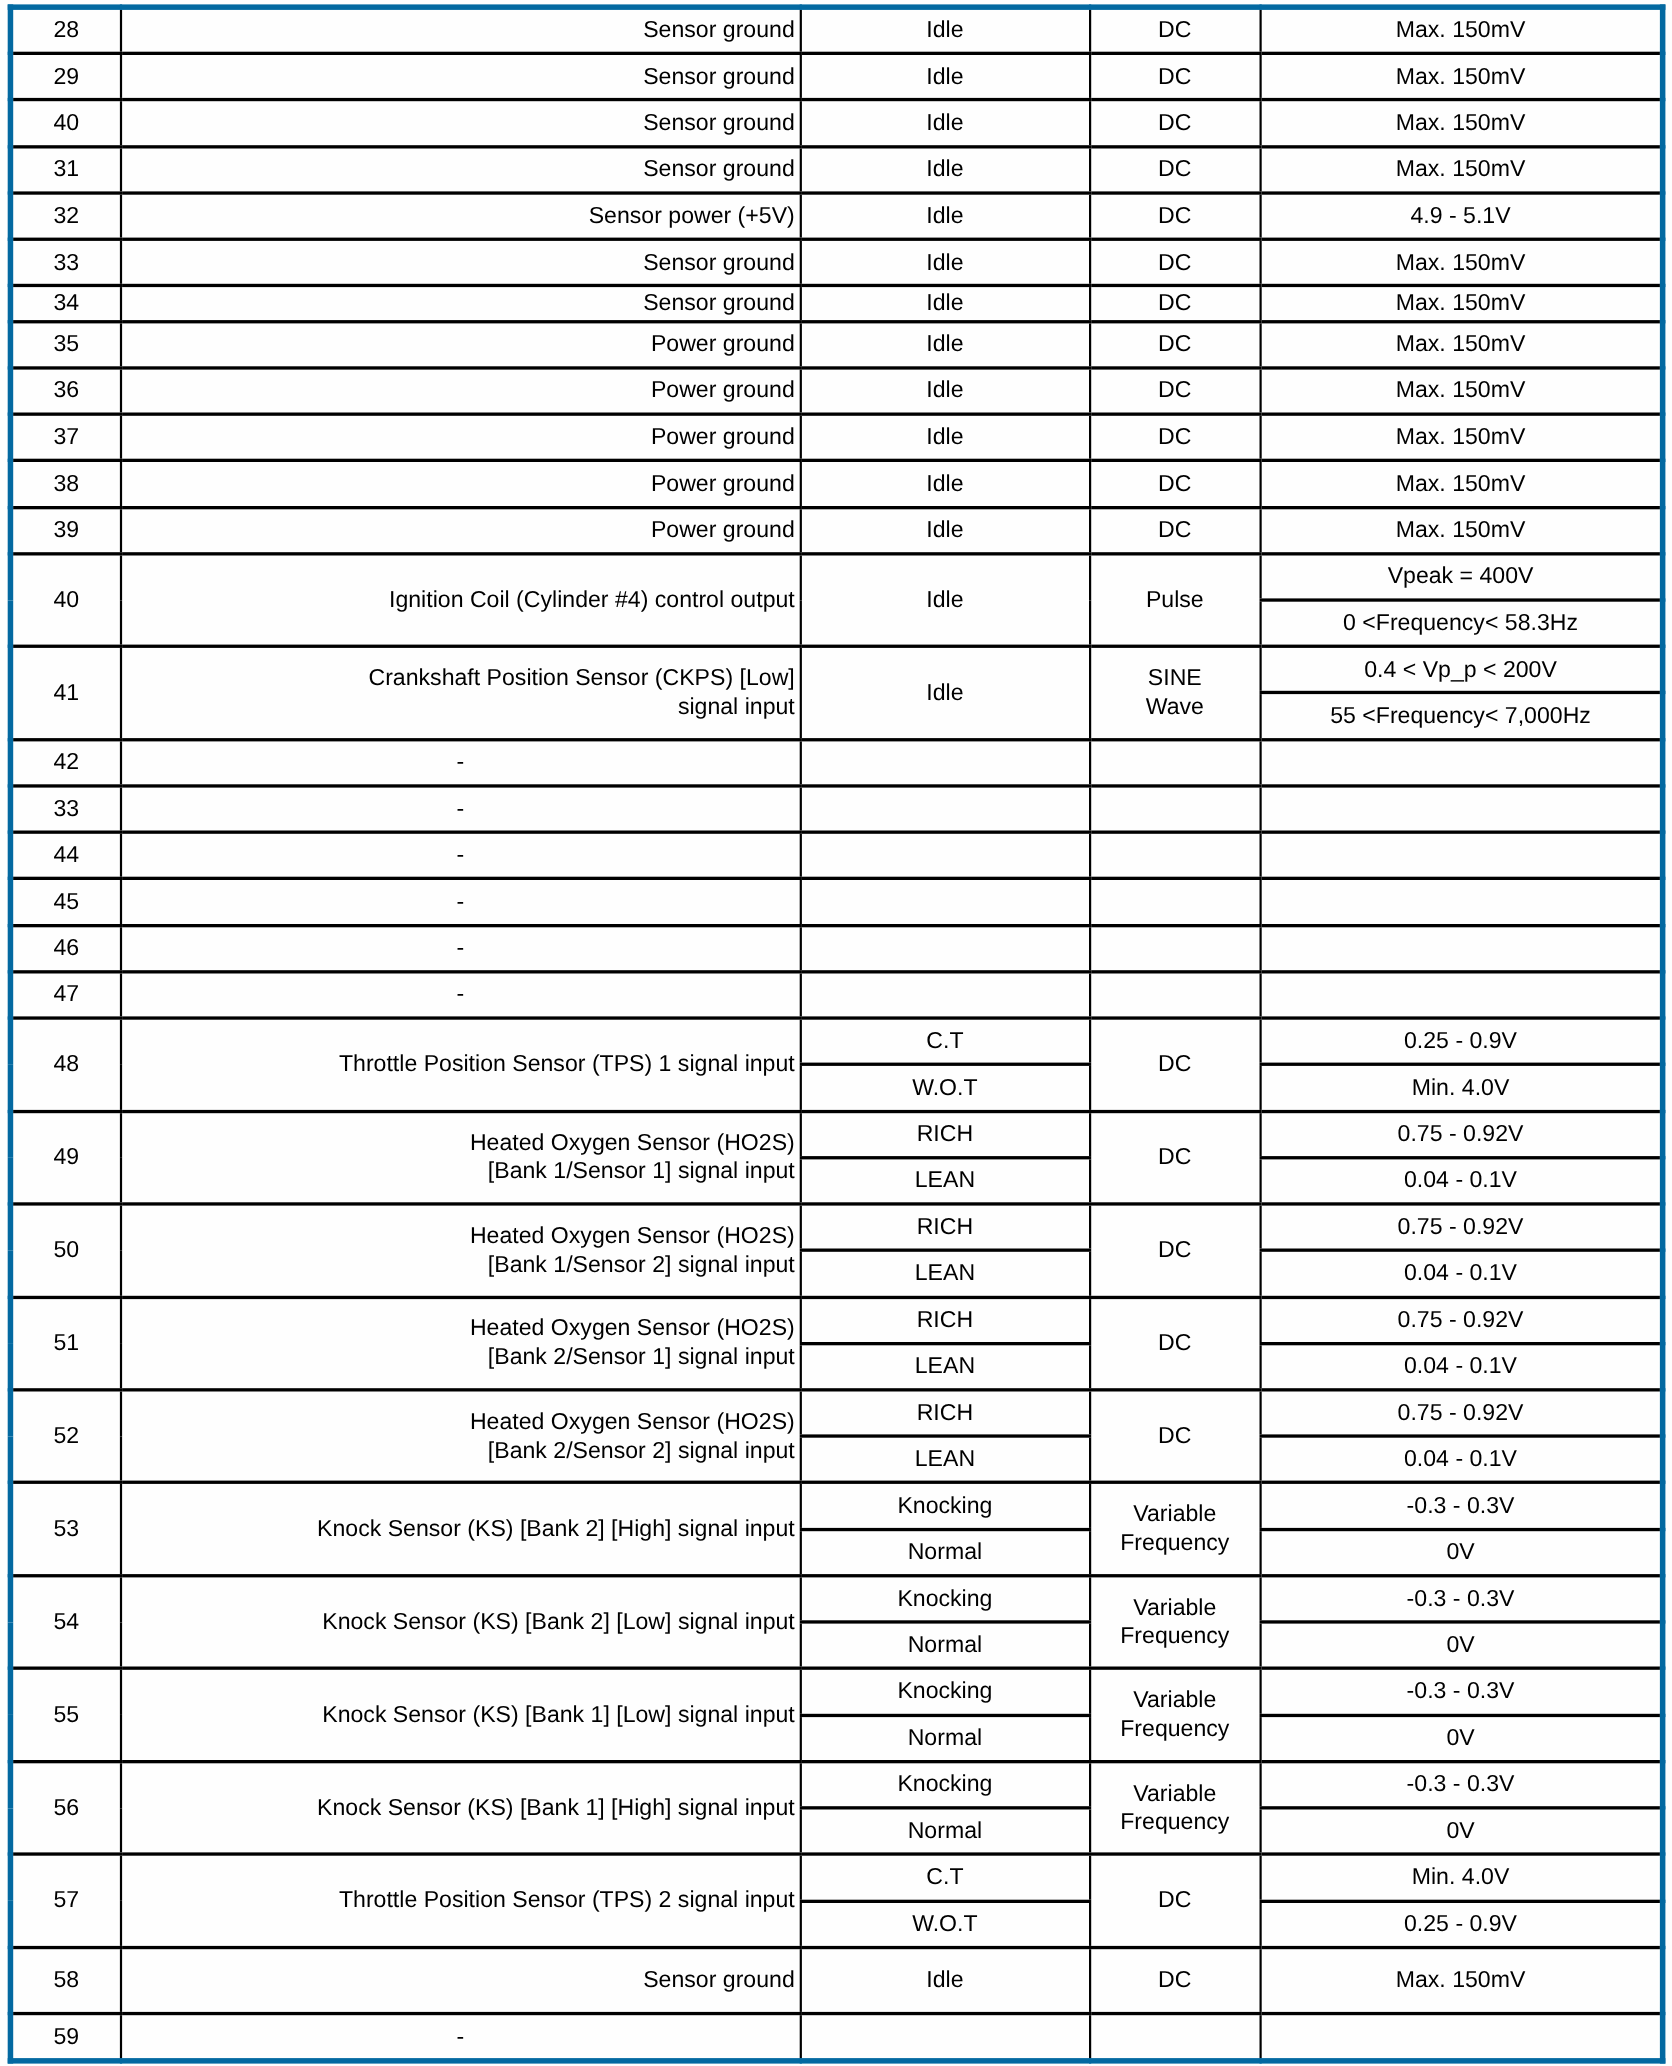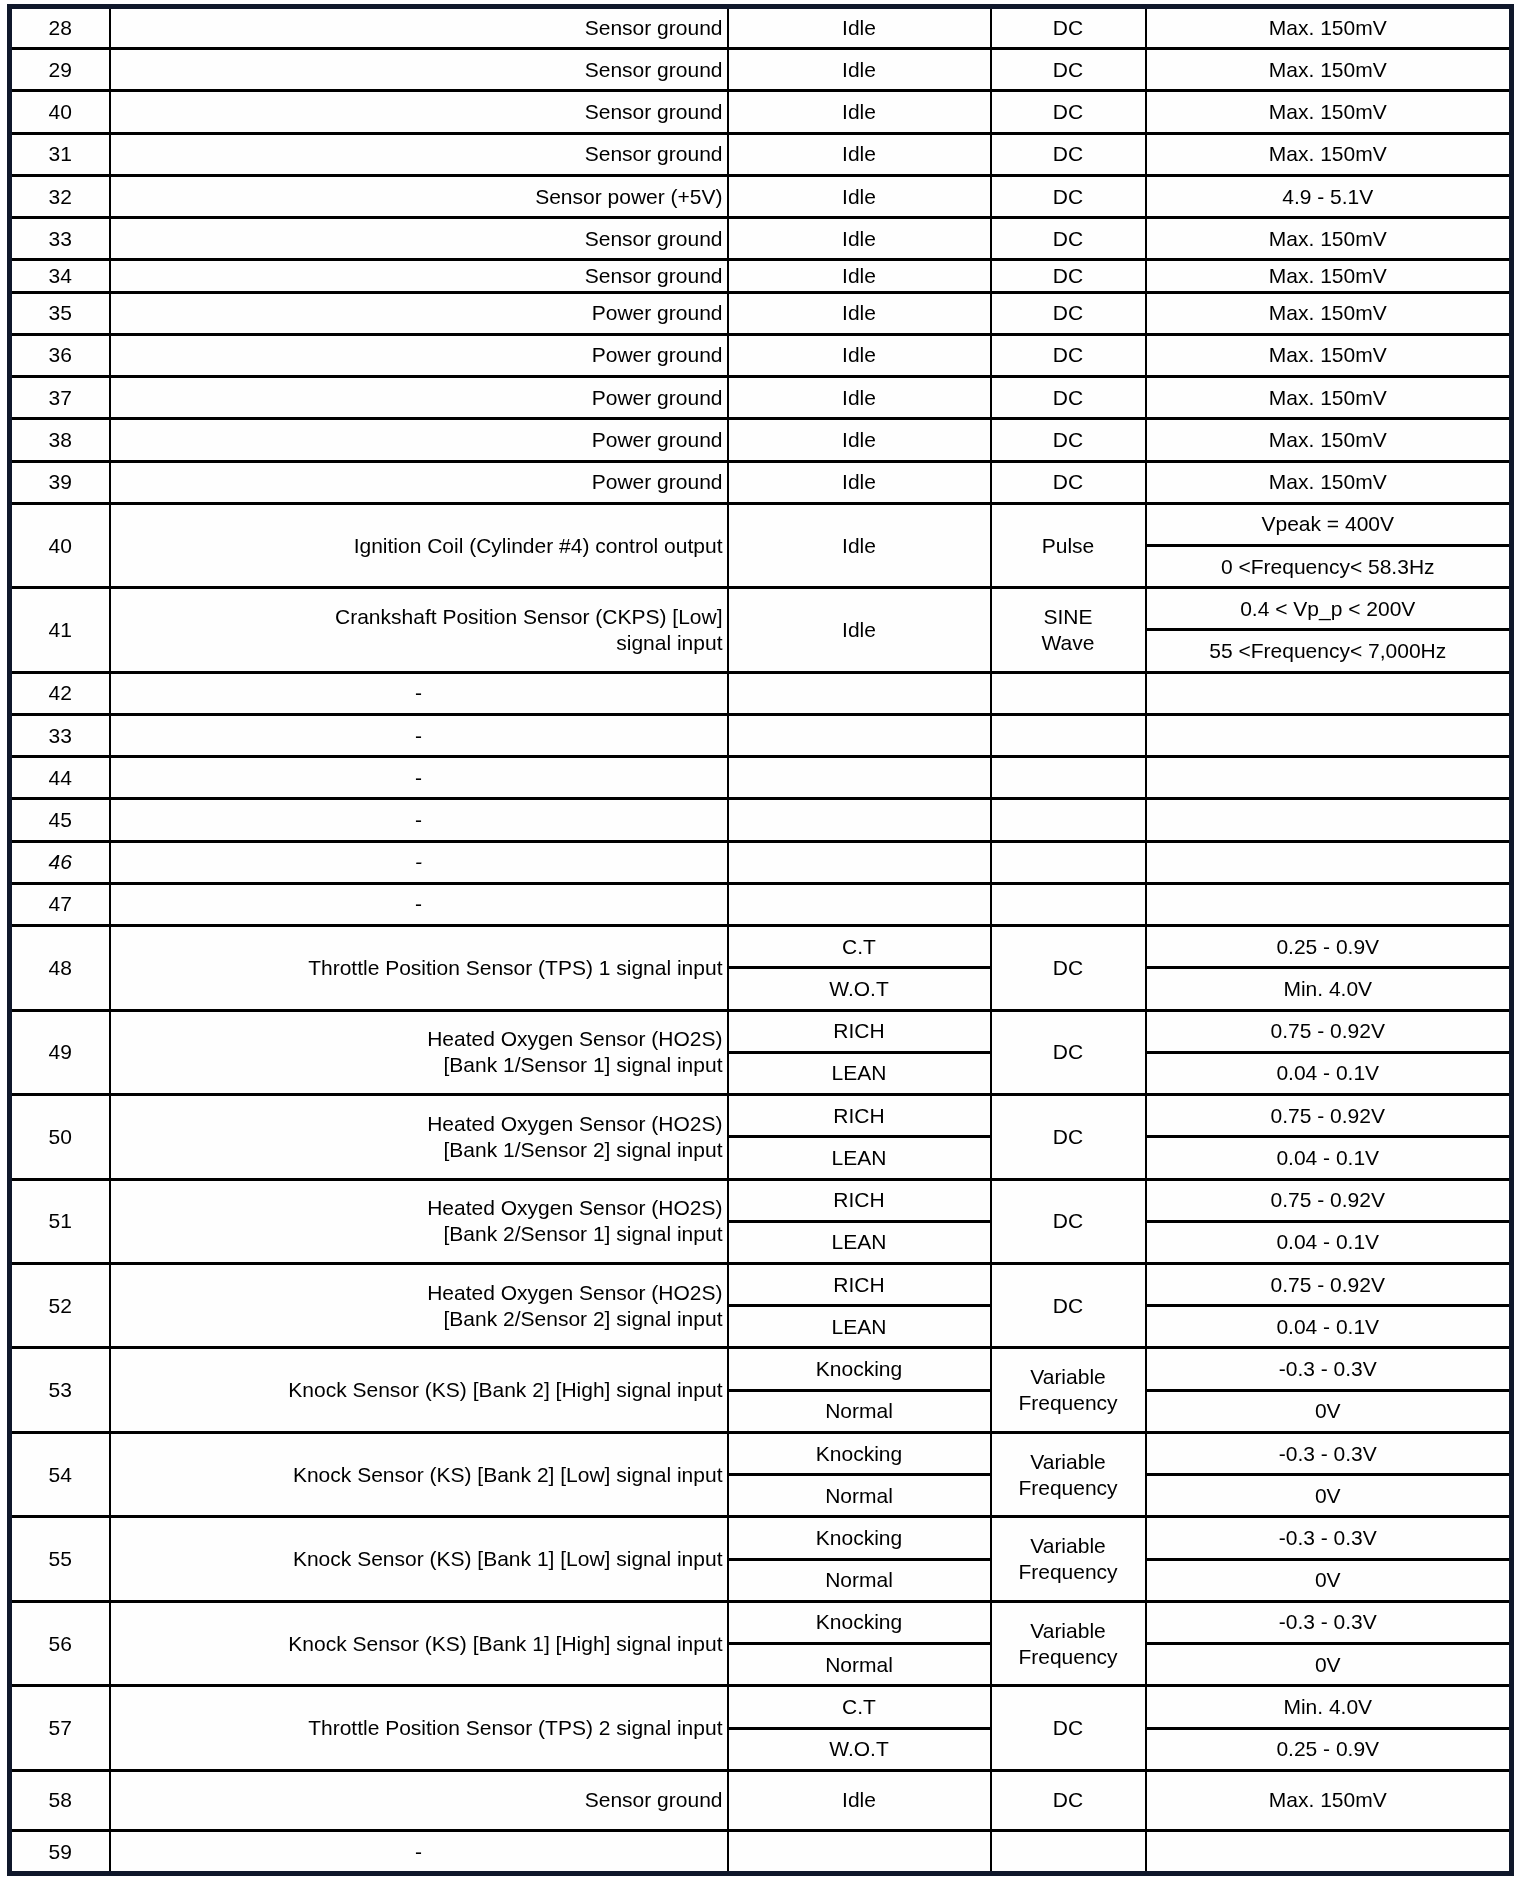--- a/index.html
+++ b/index.html
@@ -15,21 +15,21 @@
     background: #fefefe;
   }
   table.pin-table {
     border-collapse: collapse;
     width: 100%;
     height: 100%;
     table-layout: fixed;
     font-family: "Liberation Sans", sans-serif;
     font-size: 21px;
     color: #000;
-    border: 5px solid #0f172a;
+    border: 5px solid #0369a1;
   }
   table.pin-table td {
     border: 2px solid #000;
     border-top-width: 3px;
     border-bottom-width: 3px;
     padding: 0 4px;
     overflow: hidden;
     vertical-align: middle;
     line-height: 26px;
   }
@@ -174,21 +174,21 @@
           <td class="center" rowspan="1"></td>
           <td class="center" rowspan="1"></td>
         </tr>
         <tr style="height: 42px;">
           <td class="center" rowspan="1">45</td>
           <td class="center" rowspan="1">-</td>
           <td class="center" rowspan="1"></td>
           <td class="center" rowspan="1"></td>
           <td class="center" rowspan="1"></td>
         </tr>
-        <tr style="height: 42px; font-style: italic;">
+        <tr style="height: 42px;">
           <td class="center" rowspan="1">46</td>
           <td class="center" rowspan="1">-</td>
           <td class="center" rowspan="1"></td>
           <td class="center" rowspan="1"></td>
           <td class="center" rowspan="1"></td>
         </tr>
         <tr style="height: 42px;">
           <td class="center" rowspan="1">47</td>
           <td class="center" rowspan="1">-</td>
           <td class="center" rowspan="1"></td>

